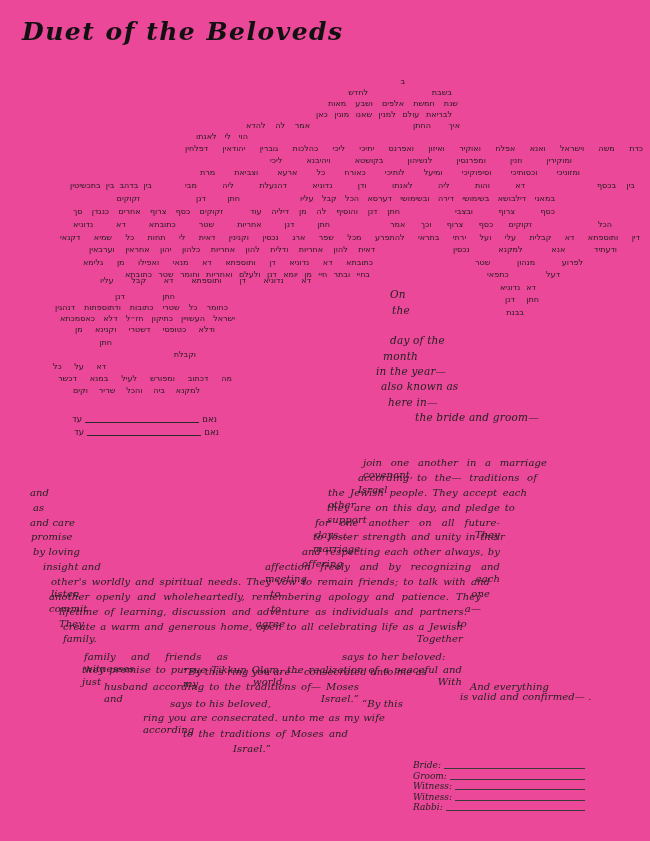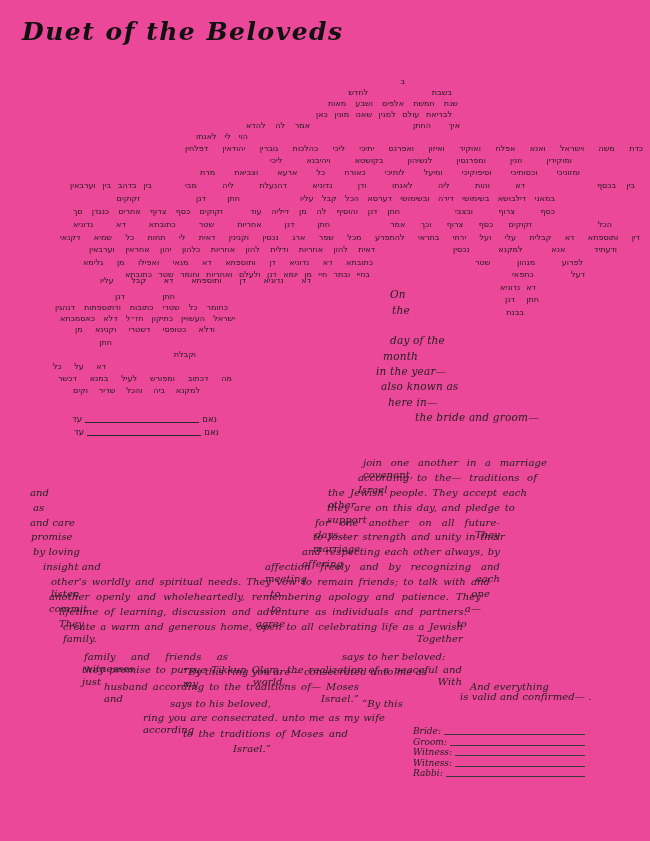--- a/index.html
+++ b/index.html
@@ -40,21 +40,21 @@
   }
   .vow.nw{white-space:nowrap;}
   .vow.just{text-align:justify;text-align-last:justify;}
   .wline{
     position:absolute;display:flex;align-items:flex-end;
     font:8.5px/10px "DejaVu Sans",sans-serif;color:#1c1c1c;
   }
   .wline .rule{flex:1;border-bottom:1px solid #2a2a2a;margin:0 3px 1px 3px;}
   .sigrow{
     position:absolute;display:flex;align-items:flex-end;
-    font:italic 9px/10px "DejaVu Serif",serif;color:#222;
+    font:italic 9px/10px "DejaVu Serif",serif;color:#222;margin-top:34px;
   }
   .sigrow .rule{flex:1;border-bottom:1px solid #3a3a3a;margin:0 0 1px 3px;}
 </style>
 </head>
 <body>
 
 <div class="page">
   <div class="title">Duet of the Beloveds</div>
 
   <div id="hebrew-layer">
@@ -64,36 +64,36 @@
       <span class="heb" style="left: 328px; top: 99px; width: 130px;">שנת חמשת אלפים ושבע מאות</span>
       <span class="heb" style="left: 316px; top: 110px; width: 136px;">לבריאת עולם למנין שאנו מונין כאן</span>
       <span class="heb" style="left: 413px; top: 121px; width: 47px;">איך החתן</span>
       <span class="heb" style="left: 246px; top: 121px; width: 64px;">אמר לה להדא</span>
       <span class="heb" style="left: 196px; top: 132px; width: 52px;">הוי לי לאנתו</span>
       <span class="heb" style="left: 185px; top: 144px; width: 458px;">כדת משה וישראל ואנא אפלח ואוקיר ואיזון ואפרנס יתיכי ליכי כהלכות גוברין יהודאין דפלחין</span>
       <span class="heb" style="left: 270px; top: 156px; width: 302px;">ומוקירין וזנין ומפרנסין לנשיהון בקושטא ויהיבנא ליכי</span>
       <span class="heb" style="left: 200px; top: 168px; width: 380px;">ומזוניכי וכסותיכי וסיפוקיכי ומיעל לותיכי כאורח כל ארעא וצביאת מרת</span>
       <span class="heb" style="left: 597px; top: 181px; width: 38px;">בין בכסף</span>
       <span class="heb" style="left: 185px; top: 181px; width: 340px;">דא והות ליה לאנתו ודן נדוניא דהנעלת ליה מבי</span>
-      <span class="heb" style="left: 70px; top: 181px; width: 82px;">בין בדהב בין וערבאין</span>
+      <span class="heb" style="left: 70px; top: 181px; width: 82px;">בין בדהב בין בתכשיטין</span>
       <span class="heb" style="left: 300px; top: 194px; width: 255px;">במאני דילבושא בשימושי דירה ובשימושי דערסא הכל קבל עליו</span>
       <span class="heb" style="left: 196px; top: 194px; width: 44px;">חתן דנן</span>
       <span class="heb" style="left: 100px; top: 194px; width: 40px;">זקוקים</span>
       <span class="heb" style="left: 455px; top: 207px; width: 100px;">כסף צרוף ובצבי</span>
       <span class="heb" style="left: 250px; top: 207px; width: 150px;">חתן דנן והוסיף לה מן דיליה עוד</span>
       <span class="heb" style="left: 73px; top: 207px; width: 150px;">זקוקים כסף צרוף אחרים כנגדן סך</span>
       <span class="heb" style="left: 585px; top: 220px; width: 27px;">הכל</span>
       <span class="heb" style="left: 390px; top: 220px; width: 142px;">זקוקים כסף צרוף וכך אמר</span>
       <span class="heb" style="left: 73px; top: 220px; width: 257px;">חתן דנן אחריות שטר כתובתא דא נדוניא</span>
       <span class="heb" style="left: 60px; top: 233px; width: 580px;">דין ותוספתא דא קבלית עלי ועל ירתי בתראי להתפרע מכל שפר ארג נכסין וקנינין דאית לי תחות כל שמיא דקנאי</span>
       <span class="heb" style="left: 453px; top: 245px; width: 164px;">ודעתיד אנא למקנא נכסין</span>
       <span class="heb" style="left: 73px; top: 245px; width: 286px; padding-left: 16px;">דאית להון אחריות ודלית להון אחריות כלהון יהון אחראין וערבאין</span>
       <span class="heb" style="left: 475px; top: 258px; width: 108px;">לפרוע מנהון שטר</span>
       <span class="heb" style="left: 83px; top: 258px; width: 290px;">כתובתא דא נדוניא דן ותוספתא דא מנאי ואפילו מן גלימא</span>
-      <span class="heb" style="left: 487px; top: 270px; width: 73px; margin-left: 25px;">דעל כתפאי</span>
+      <span class="heb" style="left: 487px; top: 270px; width: 73px;">דעל כתפאי</span>
       <span class="heb" style="left: 125px; top: 270px; width: 245px;">בחיי ובתר חיי מן יומא דנן ולעלם ואחריות וחומר שטר כתובתא</span>
       <span class="heb" style="left: 100px; top: 276px; width: 211px;">דא נדוניא דן ותוספתא דא קבל עליו</span>
       <span class="heb" style="left: 500px; top: 283px; width: 36px;">דא נדוניא</span>
       <span class="heb" style="left: 115px; top: 292px; width: 60px;">חתן דנן</span>
       <span class="heb" style="left: 505px; top: 295px; width: 34px;">חתן דנן</span>
       <span class="heb" style="left: 55px; top: 303px; width: 173px;">כחומר כל שטרי כתובות ודתוספתות דנהגין</span>
       <span class="heb" style="left: 500px; top: 308px; width: 24px;">בבנת</span>
       <span class="heb" style="left: 60px; top: 314px; width: 175px;">ישראל העשויין כתיקון חז״ל דלא כאסמכתא</span>
       <span class="heb" style="left: 75px; top: 325px; width: 140px;">ודלא כטופסי דשטרי וקנינא מן</span>
       <span class="heb" style="left: 88px; top: 338px; width: 24px;">חתן</span>

